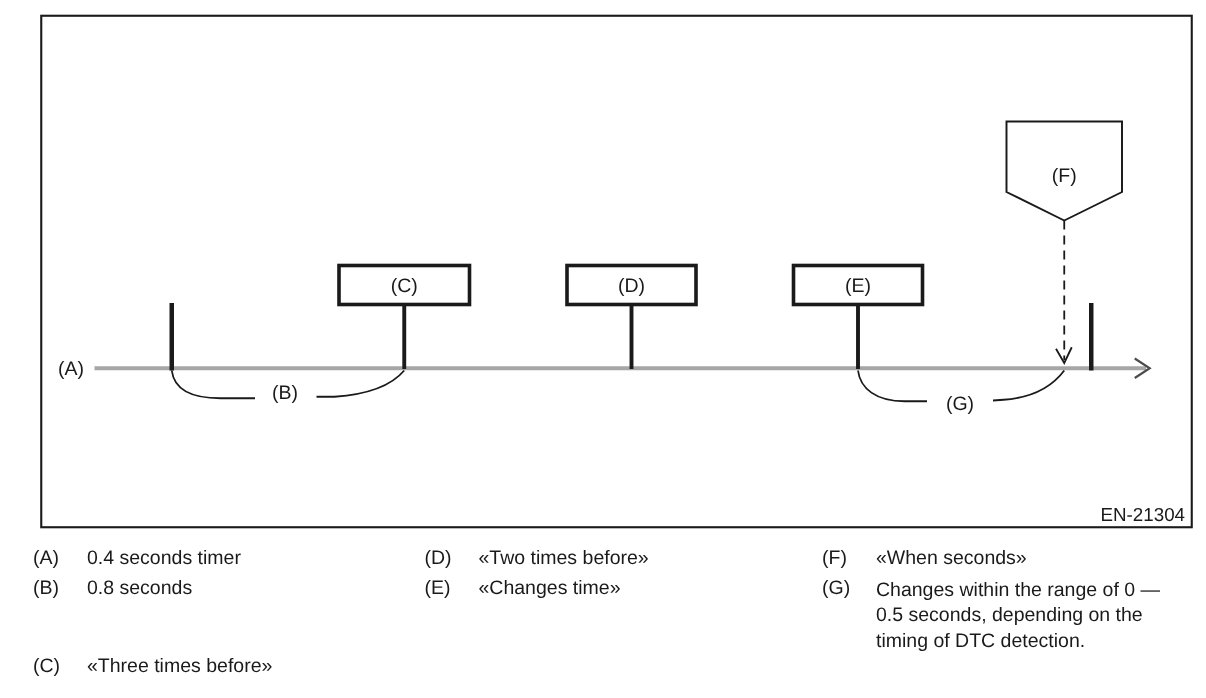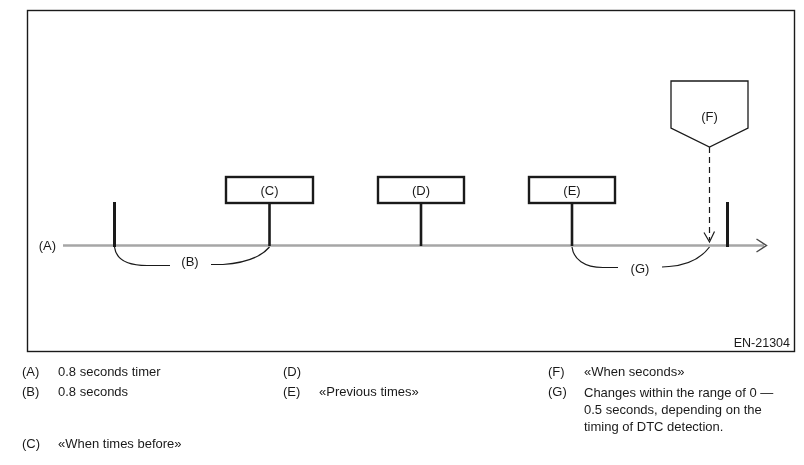--- a/index.html
+++ b/index.html
@@ -62,40 +62,41 @@
     <text x="640" y="273" text-anchor="middle">(G)</text>
     <path d="M662,267 L669,266.5 C690,265 702,257 709.5,247" fill="none" stroke="#1a1a1a" stroke-width="1.2"></path>
 
     <text class="ref" x="790" y="347" text-anchor="end">EN-21304</text>
   </svg>
 
   <div>
 
     <div class="legend-item" style="left:22px;top:364px;">
       <span class="legend-key">(A)</span>
-      <span class="legend-text">0.8 seconds timer</span>
+      <span class="legend-text">0.4 seconds timer</span>
     </div>
 
     <div class="legend-item" style="left:22px;top:384px;">
       <span class="legend-key">(B)</span>
       <span class="legend-text">0.8 seconds</span>
     </div>
 
     <div class="legend-item" style="left:22px;top:436px;">
       <span class="legend-key">(C)</span>
-      <span class="legend-text">«When times before»</span>
+      <span class="legend-text">«Three times before»</span>
     </div>
 
     <div class="legend-item" style="left:283px;top:364px;">
       <span class="legend-key">(D)</span>
+      <span class="legend-text">«Two times before»</span>
     </div>
 
     <div class="legend-item" style="left:283px;top:384px;">
       <span class="legend-key">(E)</span>
-      <span class="legend-text">«Previous times»</span>
+      <span class="legend-text">«Changes time»</span>
     </div>
 
     <div class="legend-item" style="left:548px;top:364px;">
       <span class="legend-key">(F)</span>
       <span class="legend-text">«When seconds»</span>
     </div>
 
     <div class="legend-item g" style="left:548px;top:384px;">
       <span class="legend-key">(G)</span>
       <span class="legend-text">Changes within the range of 0 —

